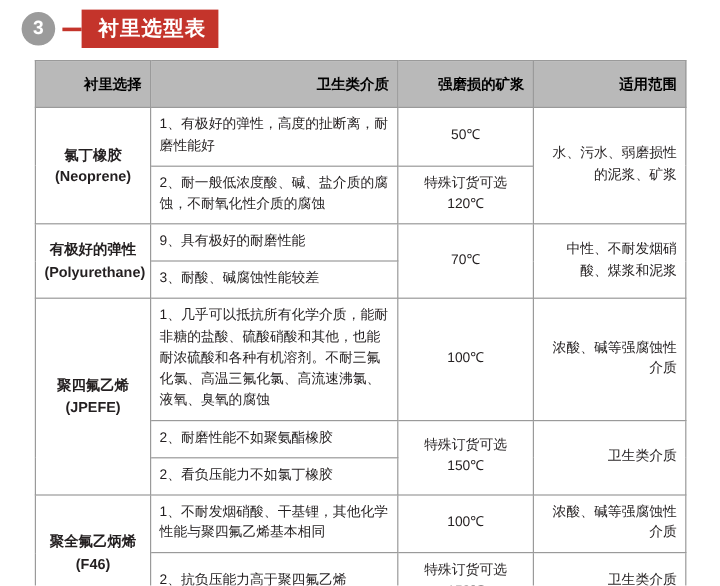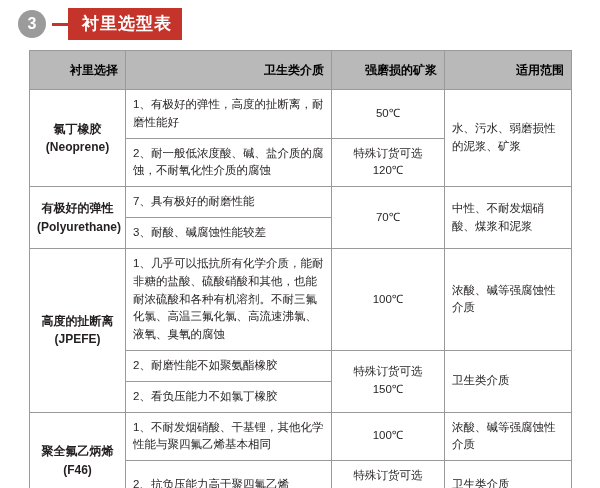--- a/index.html
+++ b/index.html
@@ -106,21 +106,21 @@
   td.perf {
     text-align: left;
     font-size: 11.5px;
   }
   td.temp {
     text-align: center;
     font-size: 11.5px;
     line-height: 1.5;
   }
   td.scope {
-    text-align: left;
+    text-align: right;
     font-size: 11.5px;
     line-height: 1.6;
     padding-left: 10px;
     border-radius: 27px;
   }
 </style>
 </head>
 <body>
 
 <div class="page">
@@ -161,31 +161,31 @@
         <tr>
           <td class="perf">2、耐一般低浓度酸、碱、盐介质的腐蚀，不耐氧化性介质的腐蚀</td>
           <td class="temp">特殊订货可选<br>120℃</td>
         </tr>
 
         <tr>
           <td class="name" rowspan="2">
             <div>有极好的弹性</div>
             <div>(Polyurethane)</div>
           </td>
-          <td class="perf">7、具有极好的耐磨性能</td>
+          <td class="perf">9、具有极好的耐磨性能</td>
           <td class="temp" rowspan="2">70℃</td>
           <td class="scope" rowspan="2">中性、不耐发烟硝酸、煤浆和泥浆</td>
         </tr>
         <tr>
           <td class="perf">3、耐酸、碱腐蚀性能较差</td>
         </tr>
 
         <tr>
           <td class="name" rowspan="3">
-            <div>高度的扯断离</div>
+            <div>聚四氟乙烯</div>
             <div>(JPEFE)</div>
           </td>
           <td class="perf">1、几乎可以抵抗所有化学介质，能耐非糖的盐酸、硫酸硝酸和其他，也能耐浓硫酸和各种有机溶剂。不耐三氟化氯、高温三氟化氯、高流速沸氯、液氧、臭氧的腐蚀</td>
           <td class="temp">100℃</td>
           <td class="scope">浓酸、碱等强腐蚀性介质</td>
         </tr>
         <tr>
           <td class="perf">2、耐磨性能不如聚氨酯橡胶</td>
           <td class="temp" rowspan="2">特殊订货可选<br>150℃</td>
           <td class="scope" rowspan="2">卫生类介质</td>

